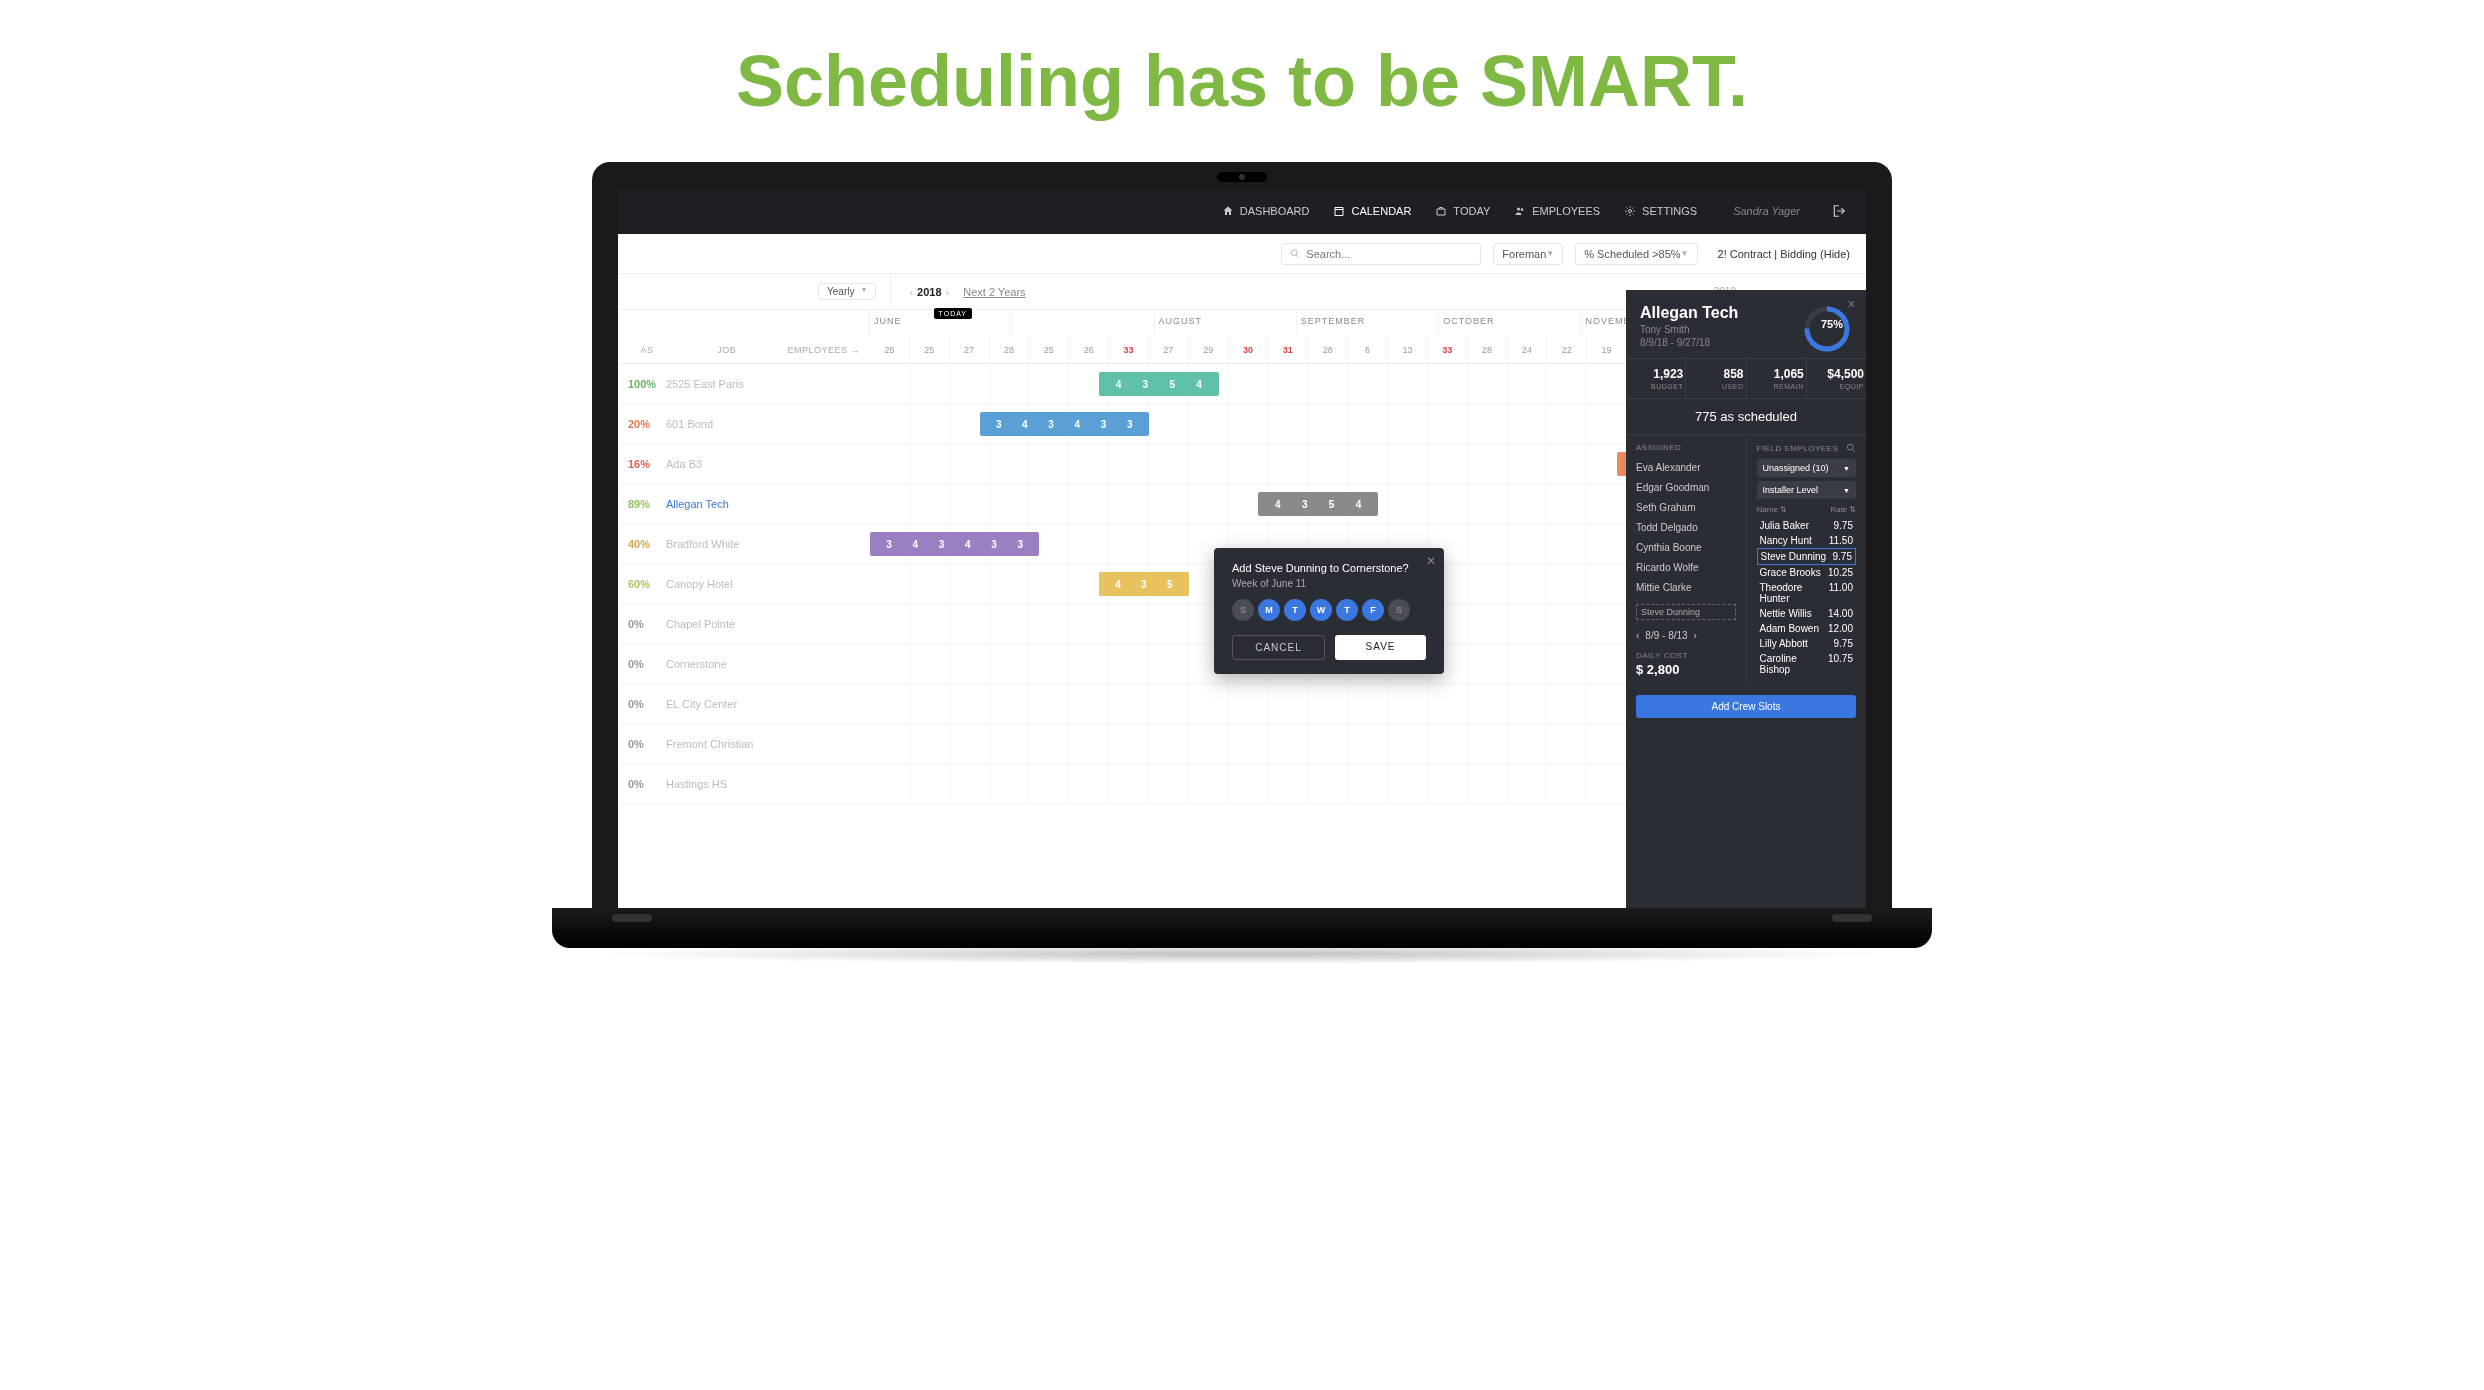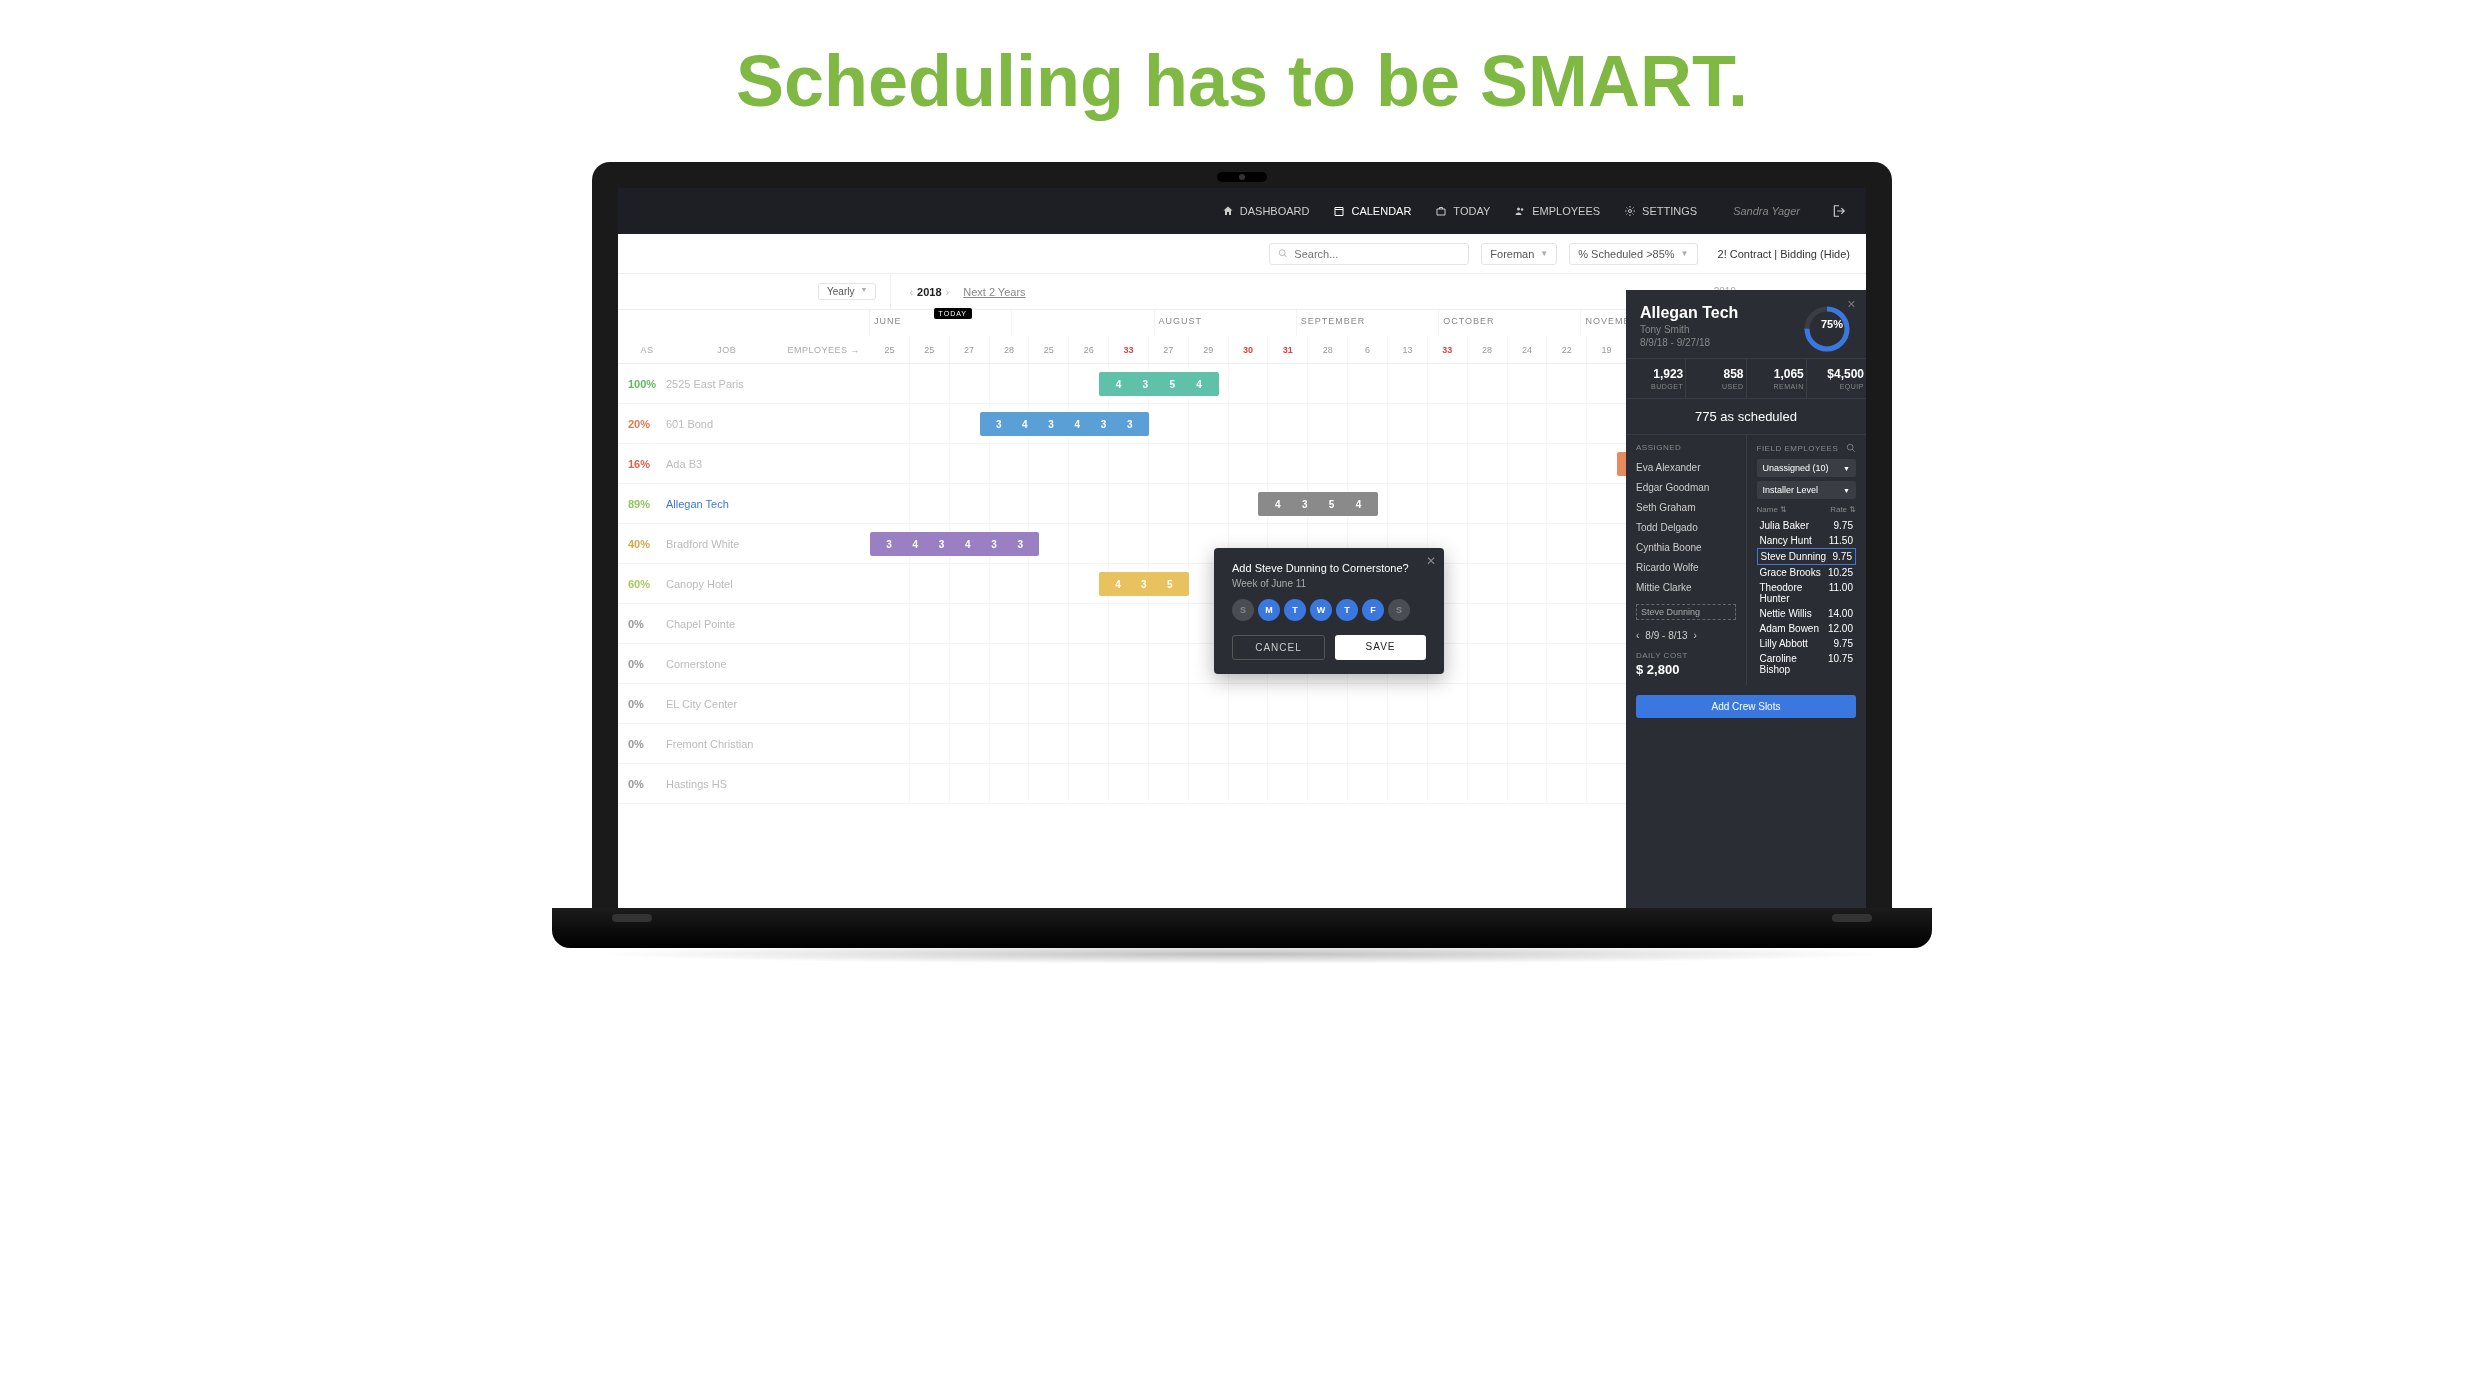--- a/index.html
+++ b/index.html
@@ -20,21 +20,21 @@
 .nav-item { display: flex; align-items: center; gap: 6px; cursor: pointer; }
 .nav-item.active { color: #fff; }
 .nav-icon { width: 12px; height: 12px; fill: currentColor; }
 .nav-user { color: #888; font-style: italic; font-size: 11px; margin-left: 12px; }
 .logout-icon { width: 14px; height: 14px; fill: #888; margin-left: 8px; cursor: pointer; }
 
 
 .filterbar { height: 40px; border-bottom: 1px solid #eee; display: flex; align-items: center; padding: 0 16px; gap: 12px; justify-content: flex-end; font-size: 11px; color: #555; }
 .search-box { display: flex; align-items: center; gap: 6px; color: #aaa; width: 200px; border: 1px solid #e5e5e5; border-radius: 3px; padding: 4px 8px; }
 .search-box input { border: none; outline: none; font-size: 11px; width: 100%; }
-.filter-select { border: 1px solid #e5e5e5; border-radius: 3px; padding: 4px 8px; display: flex; align-items: center; gap: 6px; cursor: pointer; }
+.filter-select { border: 1px solid #e5e5e5; border-radius: 3px; padding: 4px 8px; display: flex; align-items: center; cursor: pointer; }
 .contract-text { font-size: 11px; color: #333; margin-left: 8px; }
 
 
 .yearbar { height: 36px; border-bottom: 1px solid #eee; display: flex; align-items: center; font-size: 11px; color: #555; position: relative; }
 .yearly-select { margin-left: 200px; border: 1px solid #e5e5e5; border-radius: 3px; padding: 2px 8px; display: flex; gap: 6px; cursor: pointer; font-size: 10px; }
 .year-divider { width: 1px; height: 100%; background: #eee; margin: 0 14px; }
 .year-arrow { color: #bbb; cursor: pointer; padding: 0 4px; }
 .year-label { font-weight: 700; color: #222; }
 .next-link { color: #888; text-decoration: underline; margin-left: 10px; cursor: pointer; }
 .year-2019 { position: absolute; right: 130px; color: #aaa; font-size: 10px; }

